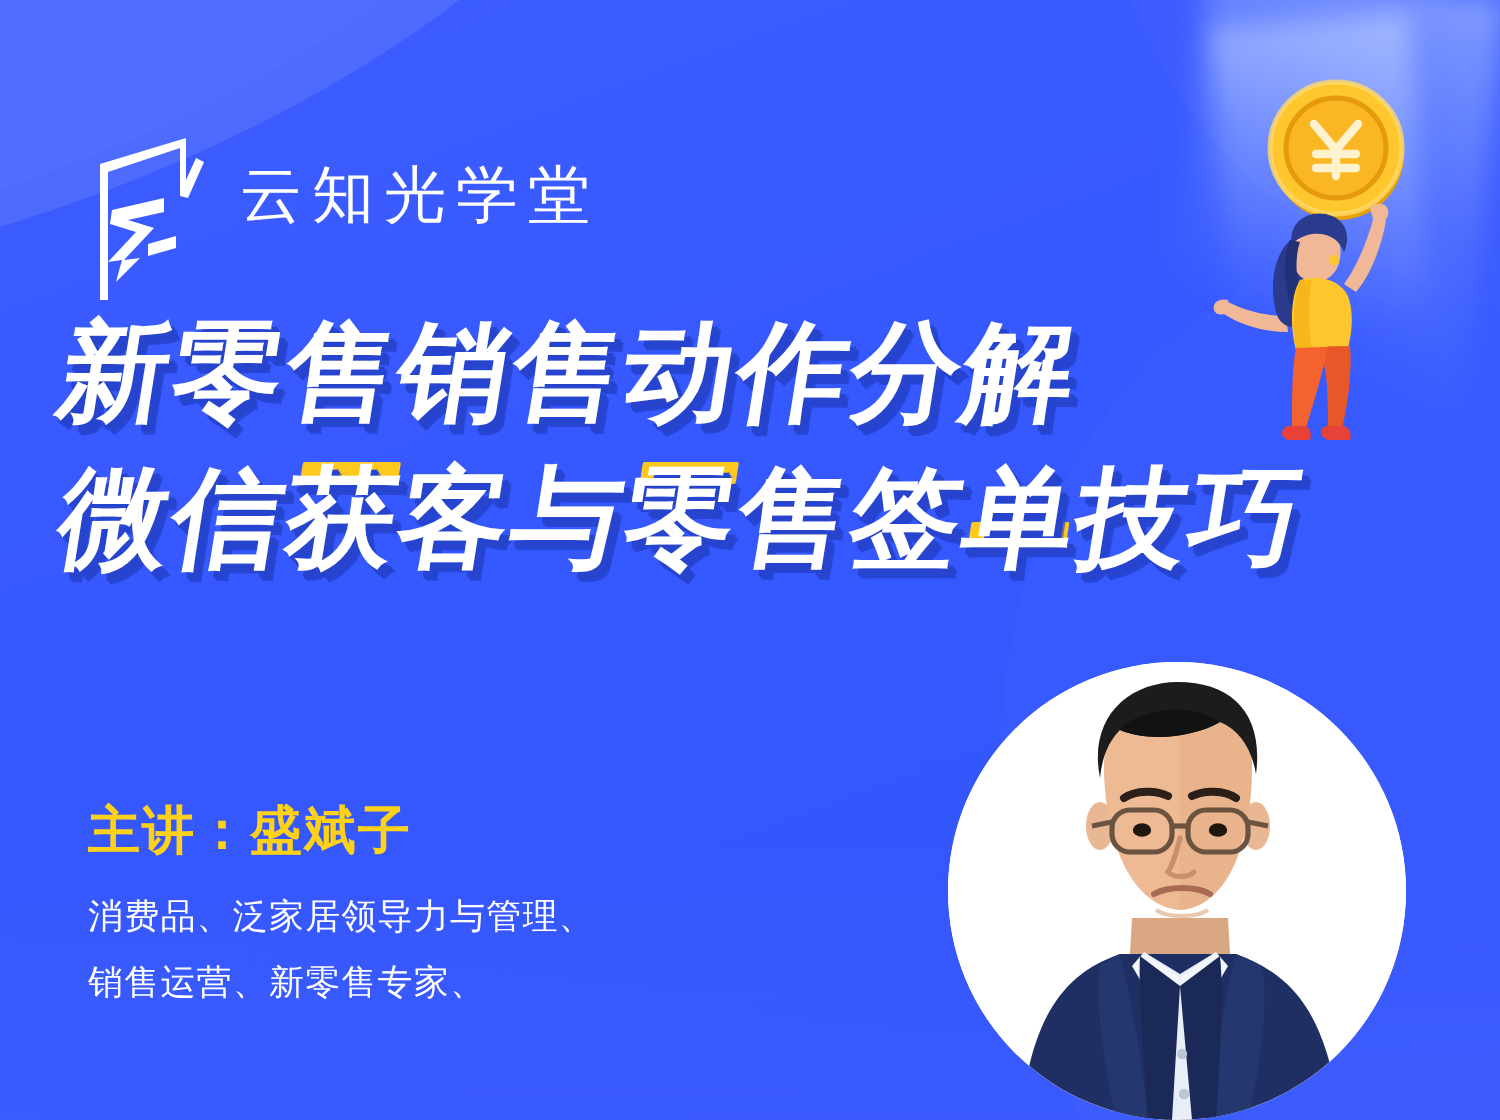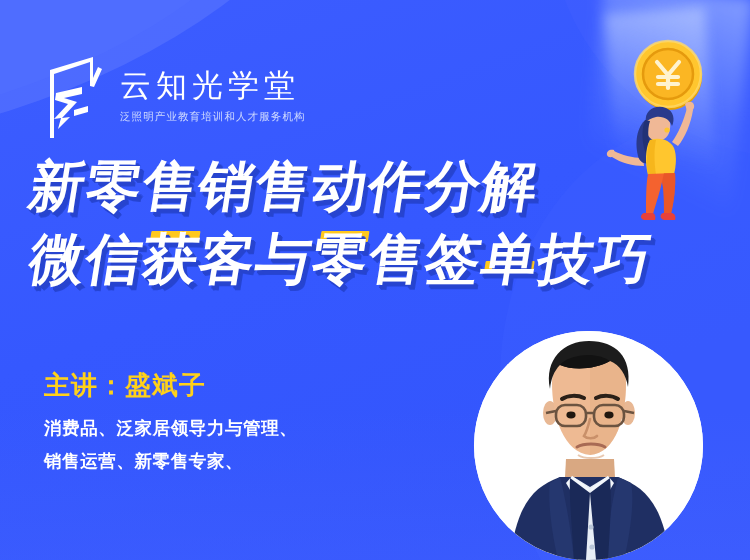--- a/index.html
+++ b/index.html
@@ -92,21 +92,21 @@
     height: 210px;
     background: linear-gradient(195deg, rgba(210,225,255,.5) 0%, rgba(180,205,255,0) 70%);
     transform: rotate(-4deg);
     filter: blur(6px);
   }
 
   
   .logo-block {
     position: absolute;
     left: 44px;
-    top: 56px;
+    top: 68px;
     display: flex;
     align-items: flex-start;
   }
   .logo-mark { width: 62px; height: 84px; flex: none; }
   .logo-text-wrap {
     margin-left: 14px;
     padding-top: 14px;
   }
   .logo-title {
     color: #ffffff;
@@ -174,28 +174,29 @@
     width: 400px;
   }
   .speaker-name {
     color: #ffd119;
     font-size: 26px;
     font-weight: 700;
     letter-spacing: 1px;
     line-height: 34px;
     margin-bottom: 10px;
     white-space: nowrap;
+    margin-top: 30px;
   }
   .speaker-line {
     color: #ffffff;
     font-size: 17.5px;
     line-height: 33px;
     letter-spacing: .6px;
     white-space: nowrap;
-    font-weight: 700;
+    font-weight: 400;
   }
 
   
   .portrait {
     position: absolute;
     left: 474px;
     top: 331px;
     width: 229px;
     height: 229px;
     border-radius: 50%;
@@ -223,21 +224,20 @@
       <svg viewBox="0 0 62 84" width="62" height="84">
 
         <path d="M6 14 L6 82 L10 82 L10 18 L46 6 L46 30 L50 31 L58 13 L54 11 L49 22 L49 1 Z" fill="#ffffff"></path>
 
         <path d="M12 37 L38 31 L38 38 L20 42 L33 46 L18 62 L26 61 L14 73 L17 62 L10 63 L24 48 L11 44 Z" fill="#ffffff"></path>
         <path d="M30 54 L44 50 L44 56 L30 60 Z" fill="#ffffff"></path>
       </svg>
     </div>
     <div class="logo-text-wrap">
       <div class="logo-title">云知光学堂</div>
-      <div class="logo-sub">泛照明产业教育培训和人才服务机构</div>
     </div>
   </div>
 
   <div class="coin-wrap">
     <svg viewBox="0 0 82 82" width="82" height="82">
       <ellipse cx="41" cy="43" rx="33" ry="33" fill="#e8a100"></ellipse>
       <circle cx="40" cy="40" r="33" fill="#ffc62e"></circle>
       <circle cx="40" cy="40" r="26" fill="#f7a91b" opacity=".55"></circle>
       <circle cx="40" cy="40" r="25" fill="none" stroke="#e59a0d" stroke-width="2.5"></circle>
       <circle cx="40" cy="40" r="33" fill="none" stroke="#ffd96a" stroke-width="2.5" opacity=".8"></circle>

